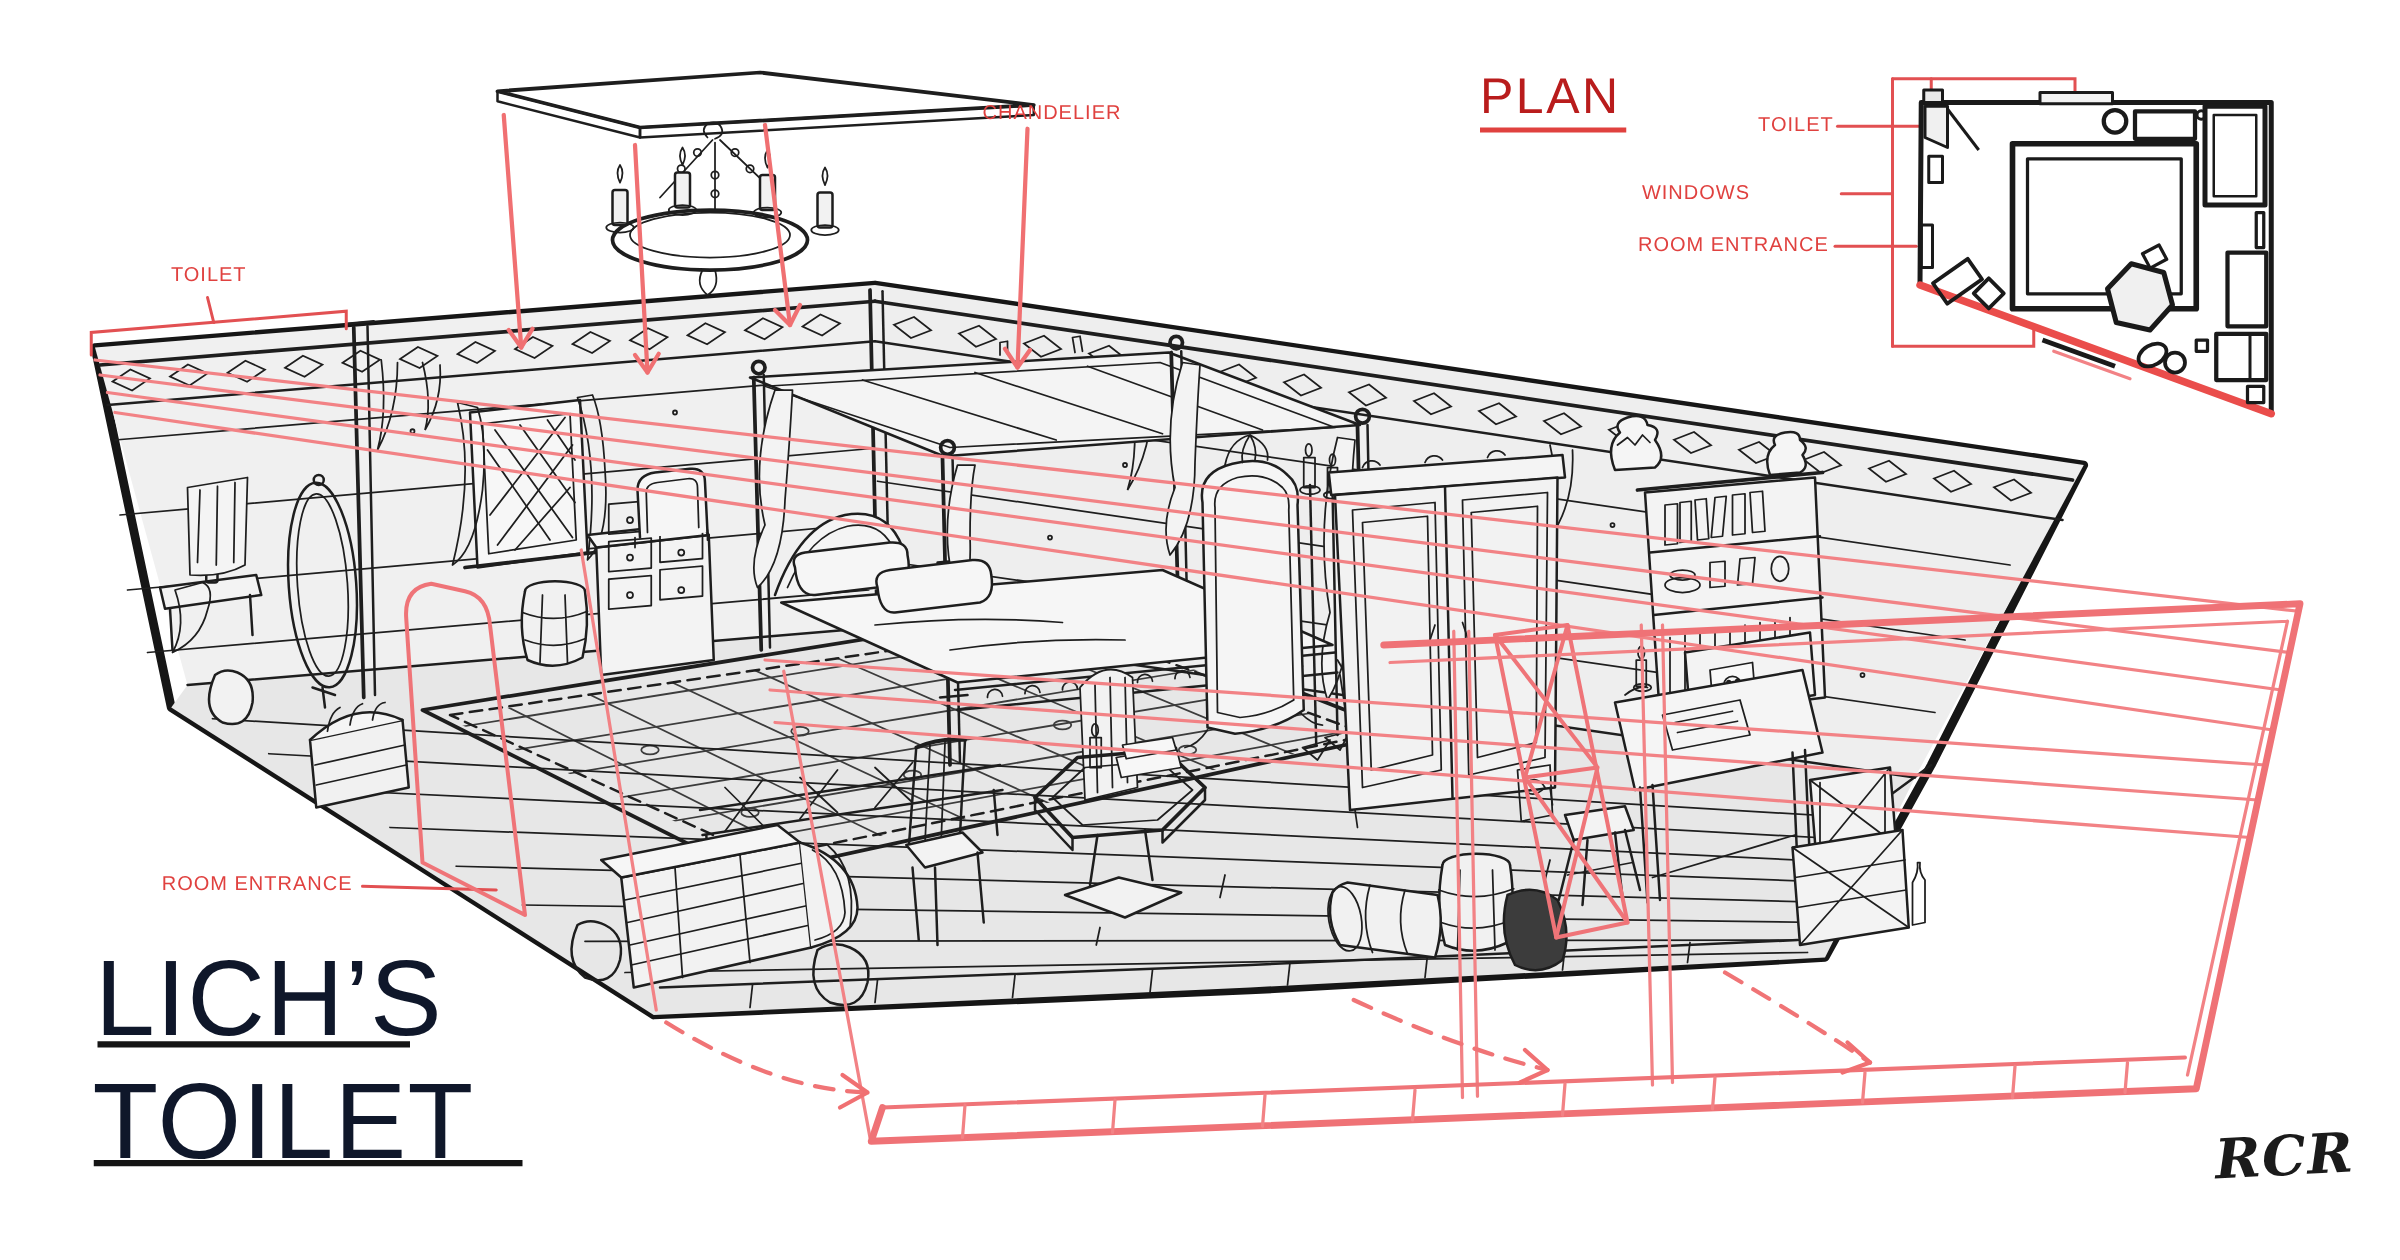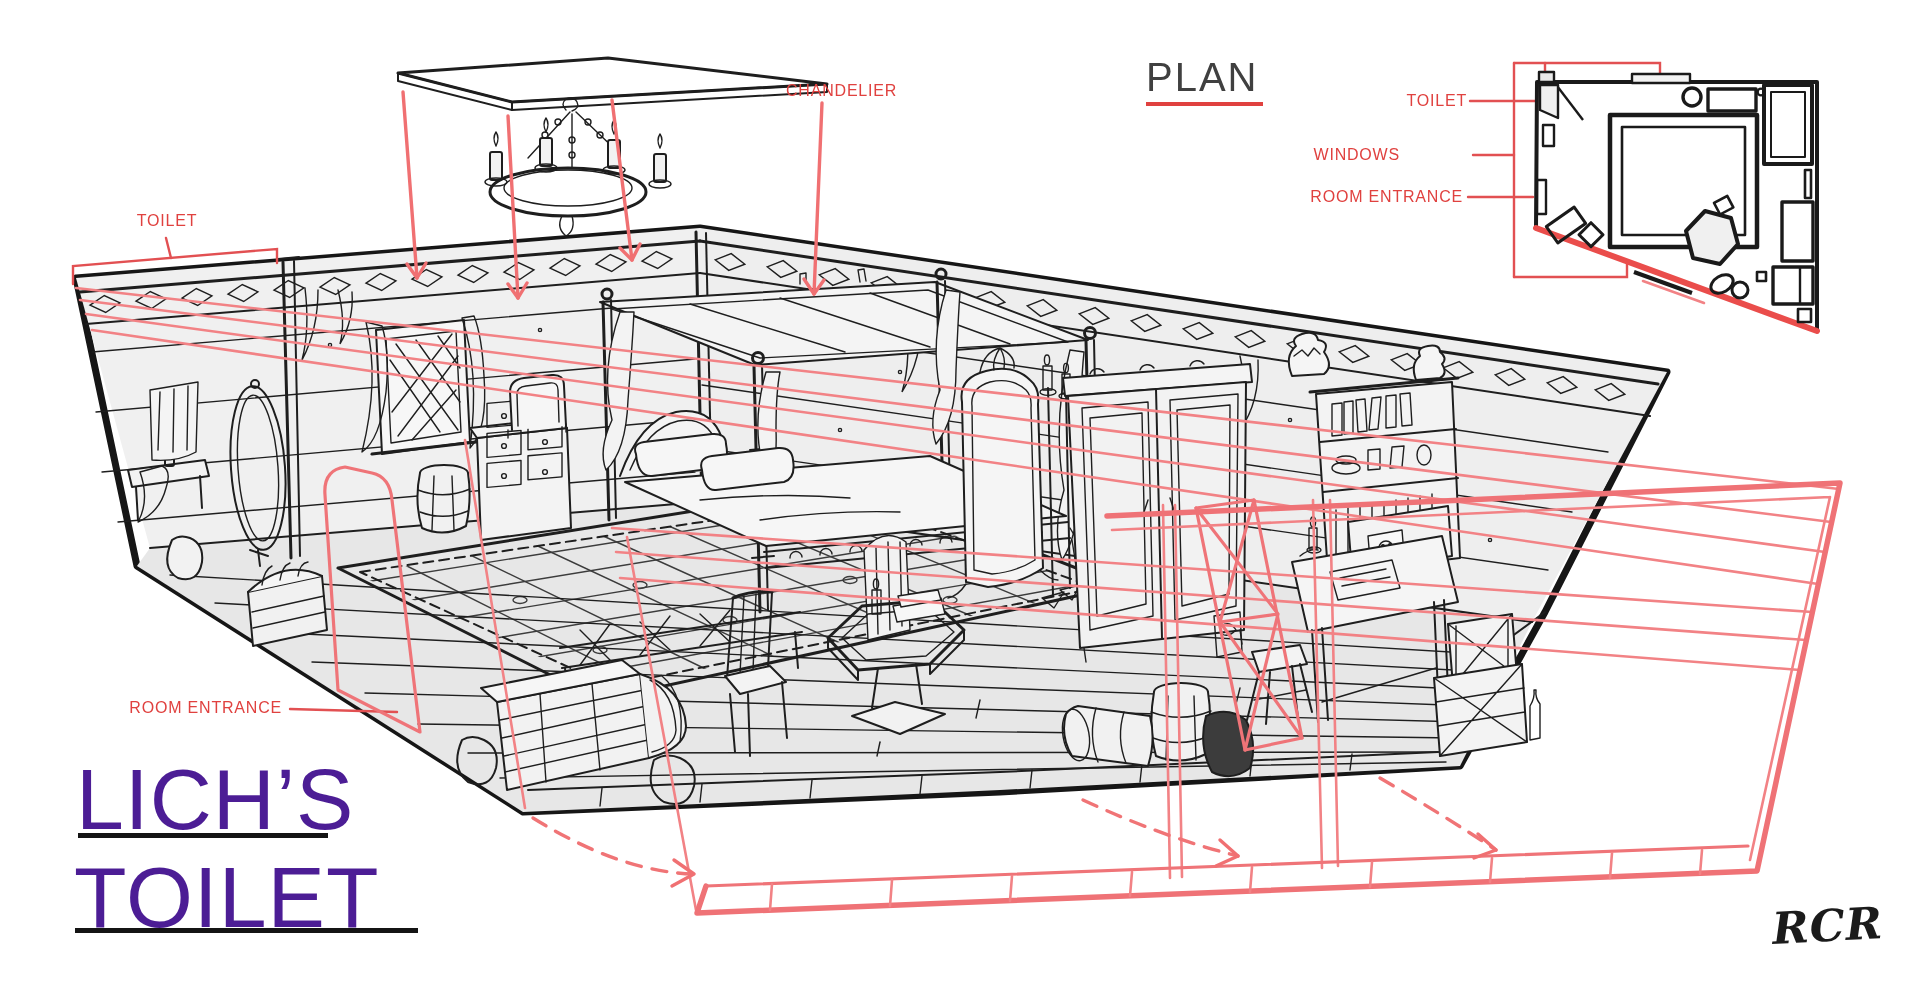--- a/index.html
+++ b/index.html
@@ -4,26 +4,26 @@
 <style>
   html,body{margin:0;padding:0;background:#ffffff;}
   #stage{position:relative;width:1920px;height:1008px;background:#ffffff;overflow:hidden;
          font-family:"Liberation Sans",sans-serif;}
   #artwork{position:absolute;left:0;top:0;}
   .label{position:absolute;color:#e0413f;font-size:16px;letter-spacing:.8px;white-space:nowrap;}
   .label.right{text-align:right;}
   #lbl-toilet-left{left:100px;top:212px;width:134px;text-align:center;}
   #lbl-chandelier{left:786px;top:68px;margin-top:14px;}
   #lbl-room-entrance-left{left:52px;top:699px;width:230px;text-align:right;}
-  #plan-title{position:absolute;left:1146px;top:55px;color:#404040;font-size:40px;letter-spacing:2px;
+  #plan-title{position:absolute;left:1184px;top:55px;color:#b91c1c;font-size:40px;letter-spacing:2px;
               border-bottom:4px solid #e0413f;padding:0 4px 2px 0;}
   #lbl-plan-toilet{left:1267px;top:92px;width:200px;}
   #lbl-plan-windows{left:1200px;top:146px;width:200px;}
   #lbl-plan-entrance{left:1233px;top:188px;width:230px;}
-  .title-line{position:absolute;color:#4c1d95;font-weight:300;line-height:1;}
+  .title-line{position:absolute;color:#0f172a;font-weight:300;line-height:1;}
   #title-1{left:76px;top:756px;font-size:86px;letter-spacing:1px;}
   #title-2{left:74px;top:854px;font-size:86px;letter-spacing:1px;}
   .title-rule{position:absolute;height:5px;background:#141414;}
   #rule-1{left:78px;top:833px;width:250px;}
   #rule-2{left:75px;top:928px;width:343px;}
   #signature{position:absolute;left:1772px;top:900px;font-family:"DejaVu Serif",serif;
              font-style:italic;font-weight:bold;font-size:44px;color:#1b1b1b;transform:rotate(-3deg);letter-spacing:1px;}
   svg .ink{stroke:#1e1e1e;fill:none;stroke-width:2;stroke-linecap:round;stroke-linejoin:round;}
   svg .ink15{stroke:#1e1e1e;fill:none;stroke-width:1.4;stroke-linecap:round;}
   svg .ink3{stroke:#1e1e1e;fill:none;stroke-width:3;stroke-linecap:round;stroke-linejoin:round;}

